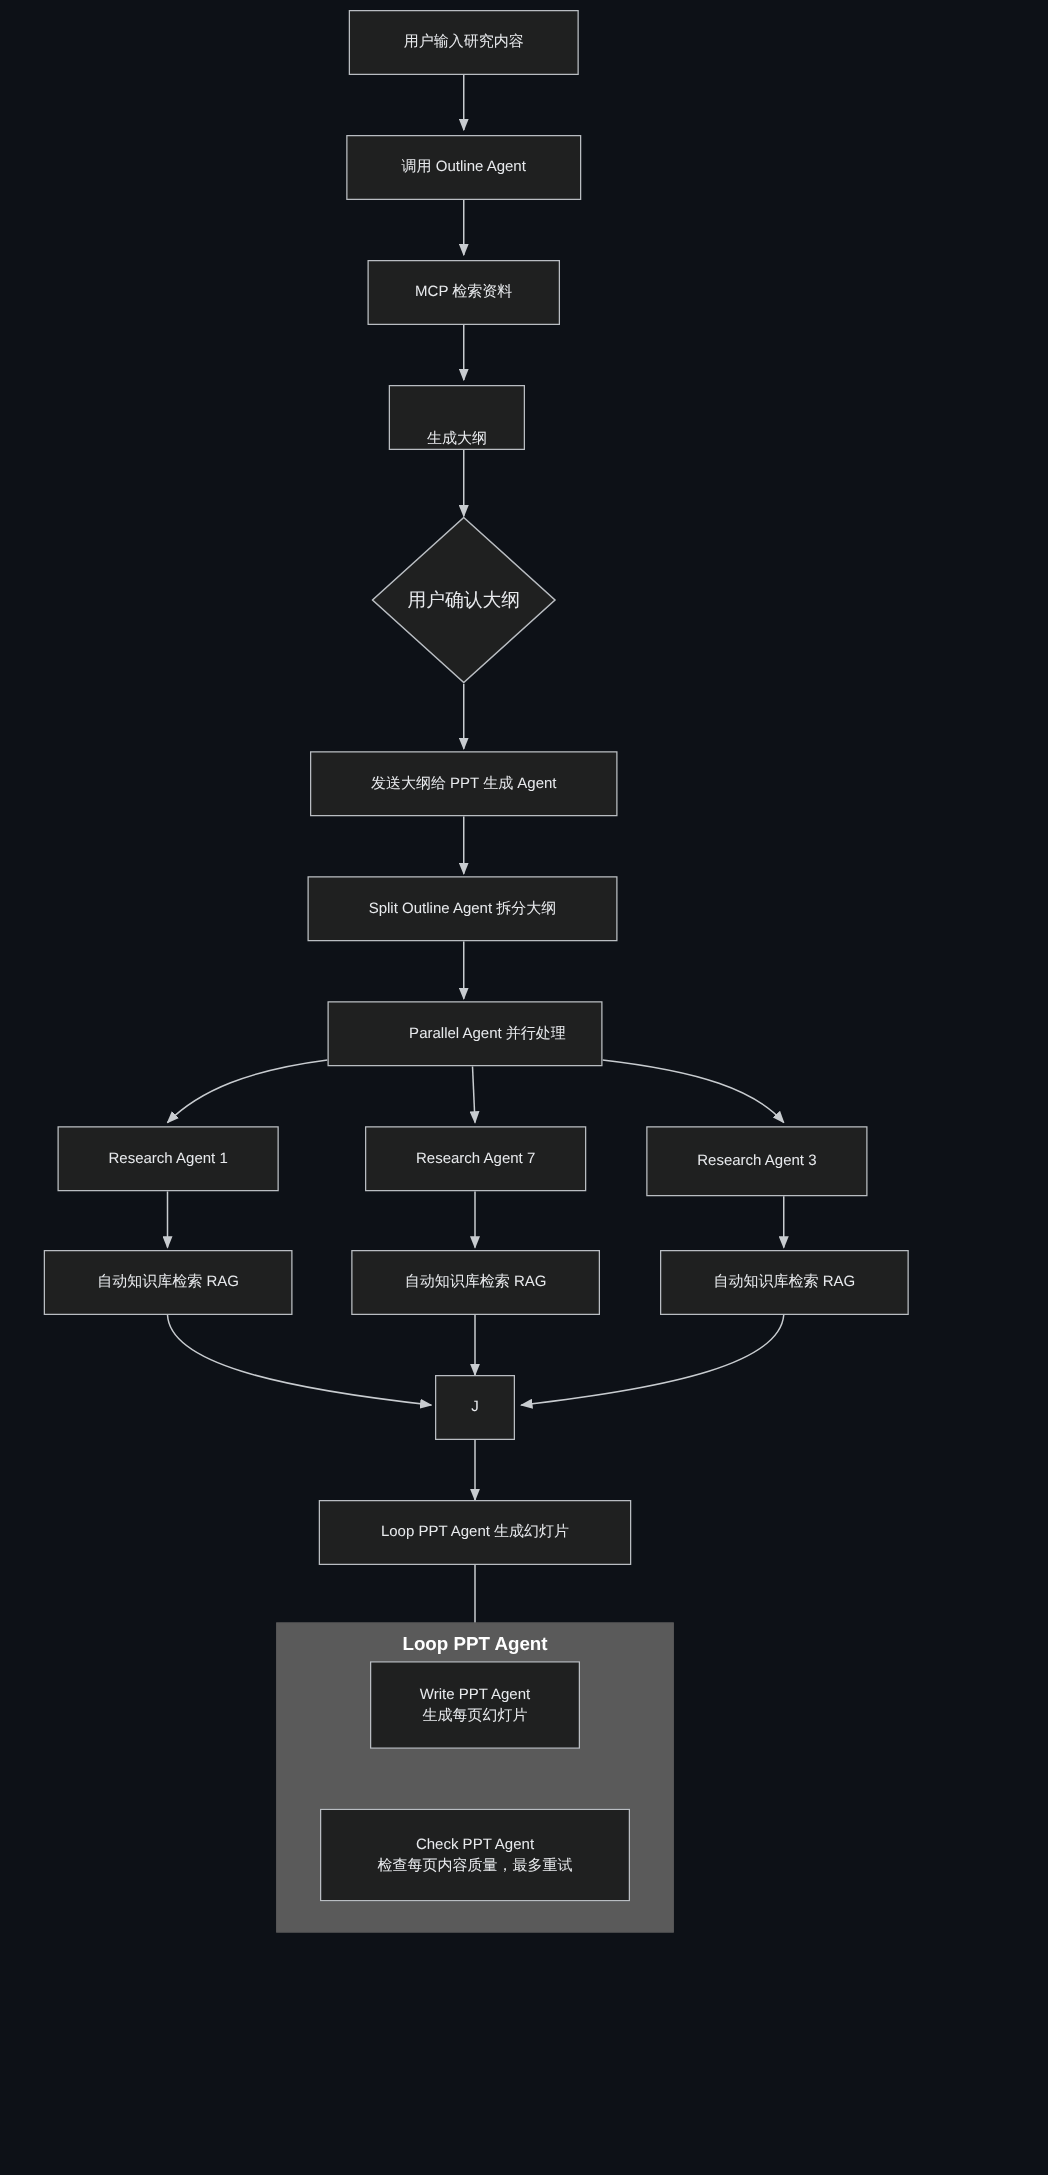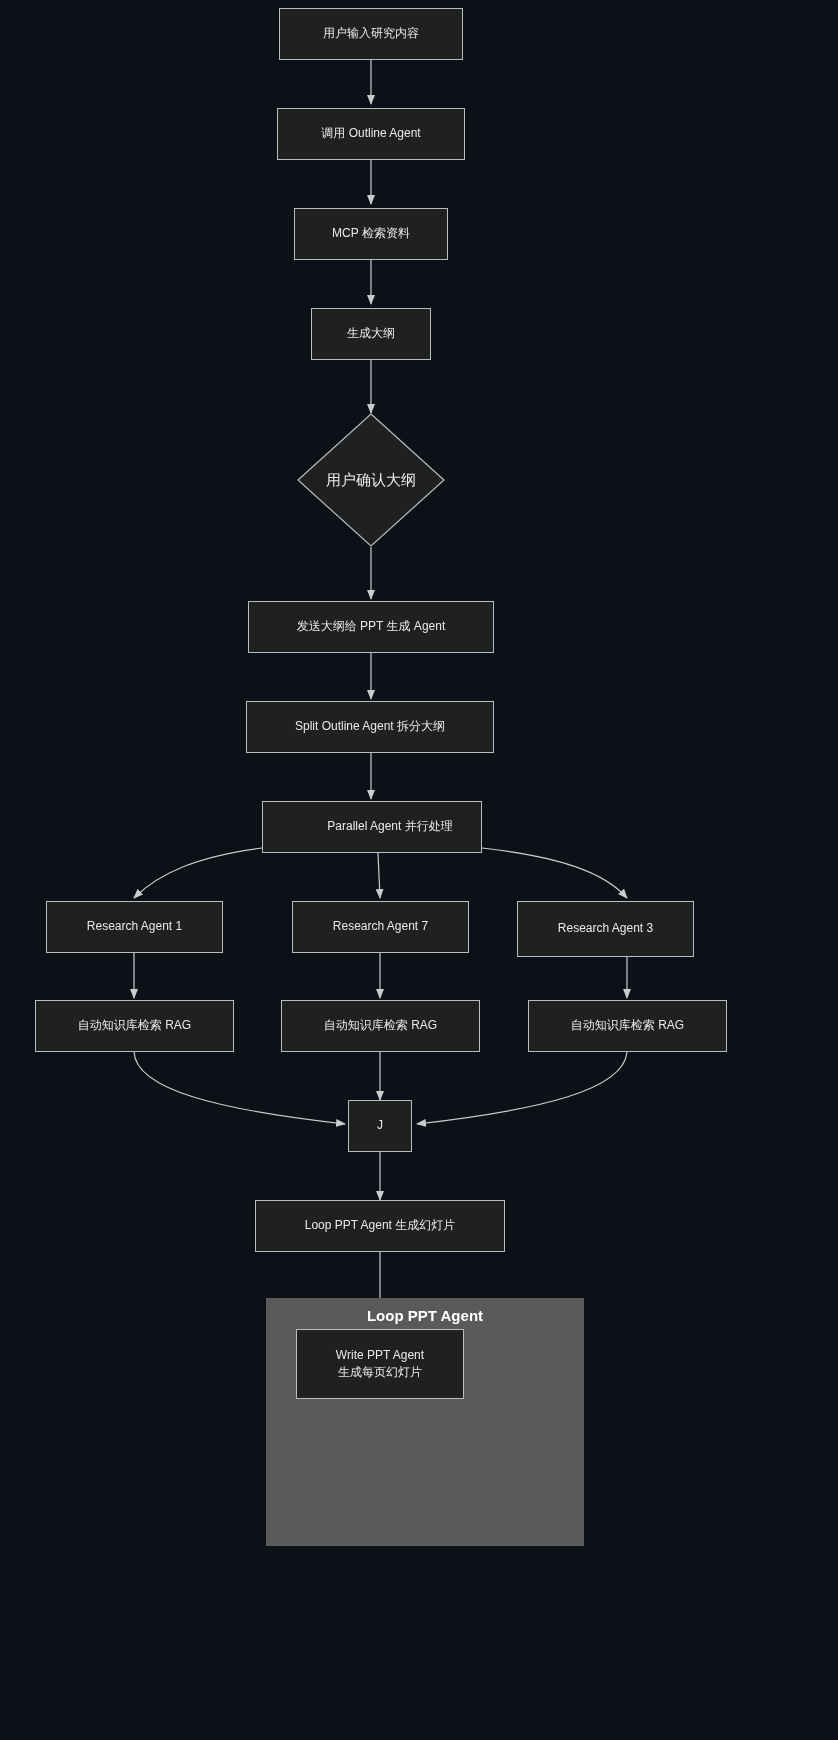--- a/index.html
+++ b/index.html
@@ -70,21 +70,20 @@
     color: #e8eaed;
     font-size: 15px;
     white-space: nowrap;
     z-index: 2;
   }
   .subgraph {
     position: absolute;
     box-sizing: border-box;
     background: #5a5a5a;
     border: 1px solid #5a5a5a;
-    margin-left: 45px;
   }
   .subgraph-title {
     position: absolute;
     left: 0;
     right: 0;
     top: 8px;
     text-align: center;
     color: #ffffff;
     font-size: 15px;
     font-weight: bold;
@@ -132,21 +131,21 @@
   </div>
 
   <div class="node" style="left:277px; top:108px; width:188px; height:52px;">
     <span class="label">调用 Outline Agent</span>
   </div>
 
   <div class="node" style="left:294px; top:208px; width:154px; height:52px;">
     <span class="label">MCP 检索资料</span>
   </div>
 
-  <div class="node" style="left:311px; top:308px; width:120px; height:52px;">
+  <div class="node" style="left:311px; top:308px; width:109px; height:52px;align-items:flex-end;">
     <span class="label">生成大纲</span>
   </div>
 
   <div class="diamond-wrap" style="left:297px; top:413px; width:148px; height:134px;">
     <svg class="diamond-shape" viewBox="0 0 148 134" preserveAspectRatio="none">
       <polygon points="74,1 147,67 74,133 1,67" fill="#1f2020" stroke="#b9bdc2" stroke-width="1.2"></polygon>
     </svg>
     <span class="diamond-label">用户确认大纲</span>
   </div>
 
@@ -196,14 +195,18 @@
 
   <div class="subgraph" style="left:221px; top:1298px; width:318px; height:248px;">
     <div class="subgraph-title">Loop PPT Agent</div>
   </div>
 
   <div class="node multiline" style="left:296px; top:1329px; width:168px; height:70px;">
     <span class="label">Write PPT Agent</span>
     <span class="label">生成每页幻灯片</span>
   </div>
 
+  <div class="node multiline" style="left:256px; top:1447px; width:248px; height:74px;">
+    <span class="label">Check PPT Agent</span>
+    <span class="label">检查每页内容质量，最多重试</span>
+  </div>
 
 </div>
 
 </body></html>

